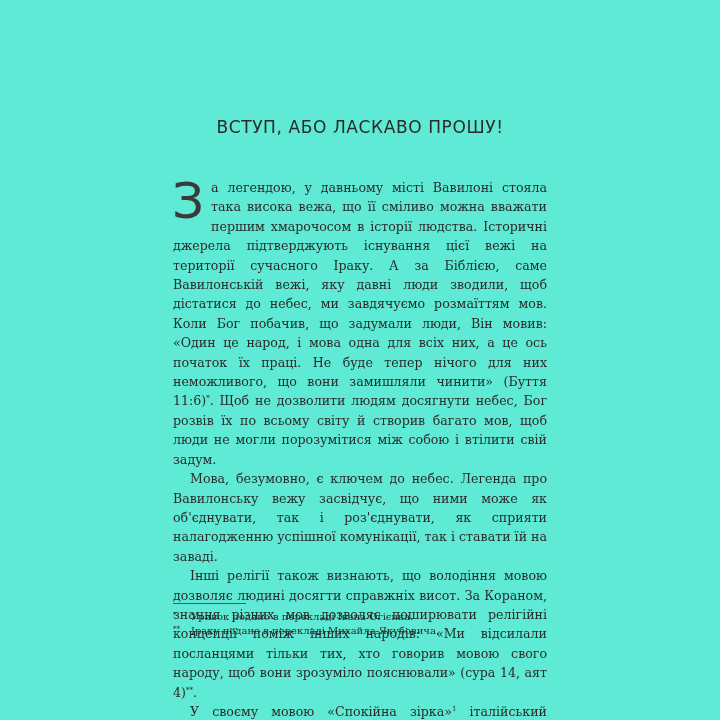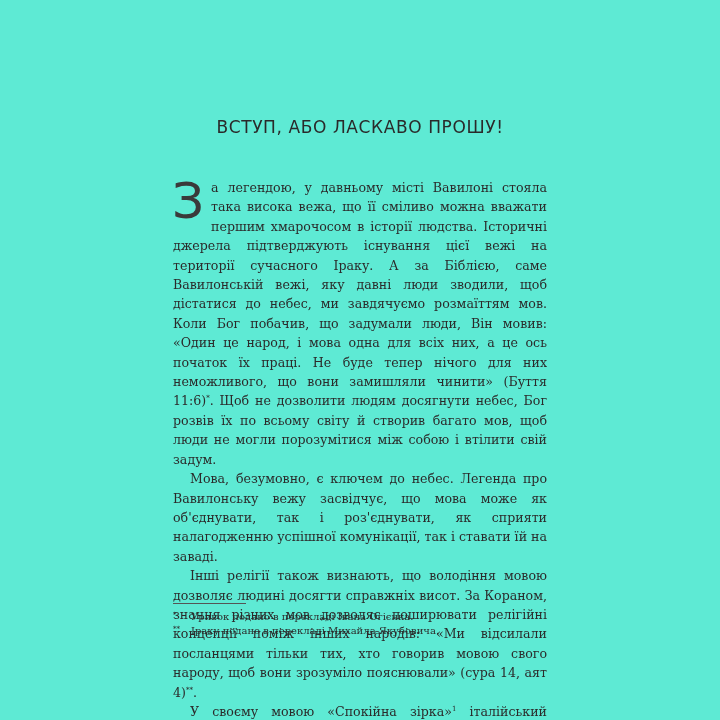--- a/index.html
+++ b/index.html
@@ -99,21 +99,21 @@
 </head>
 <body>
 
 <div class="page">
 
   <h1 class="chapter-title">ВСТУП, АБО ЛАСКАВО ПРОШУ!</h1>
 
   <div class="body-text">
     <p class="first"><span class="drop-cap">З</span><span>а легендою, у давньому місті Вавилоні стояла така висока вежа, що її сміливо можна вважати першим хмарочосом в історії людства. Історичні джерела підтверджують існування цієї вежі на території сучасного Іраку. А за Біблією, саме Вавилонській вежі, яку давні люди зводили, щоб дістатися до небес, ми завдячуємо розмаїттям мов. Коли Бог побачив, що задумали люди, Він мовив: «Один це народ, і мова одна для всіх них, а це ось початок їх праці. Не буде тепер нічого для них неможливого, що вони замишляли чинити» (Буття 11:6)</span><sup>*</sup><span>. Щоб не дозволити людям досягнути небес, Бог розвів їх по всьому світу й створив багато мов, щоб люди не могли порозумітися між собою і втілити свій задум.</span></p>
 
-    <p><span>Мова, безумовно, є ключем до небес. Легенда про Вавилонську вежу засвідчує, що мова може як об'єднувати, так і роз'єднувати, як сприяти налагодженню успішної комунікації, так і ставати їй на заваді.</span></p>
+    <p><span>Мова, безумовно, є ключем до небес. Легенда про Вавилонську вежу засвідчує, що ними може як об'єднувати, так і роз'єднувати, як сприяти налагодженню успішної комунікації, так і ставати їй на заваді.</span></p>
 
     <p><span>Інші релігії також визнають, що володіння мовою дозволяє людині досягти справжніх висот. За Кораном, знання різних мов дозволяє поширювати релігійні концепції поміж інших народів: «Ми відсилали посланцями тільки тих, хто говорив мовою свого народу, щоб вони зрозуміло пояснювали» (сура 14, аят 4)</span><sup>**</sup><span>.</span></p>
 
     <p><span>У своєму мовою «Спокійна зірка»</span><sup>1</sup><span> італійський письменник Прімо Леві, який пережив Голокост, формулює цікаві зауваги про межі мови та зумовлені ними особливості світосприйняття:</span></p>
   </div>
 
   <div class="footnote-rule"></div>
 
   <div class="footnotes">
     <div class="footnote">

